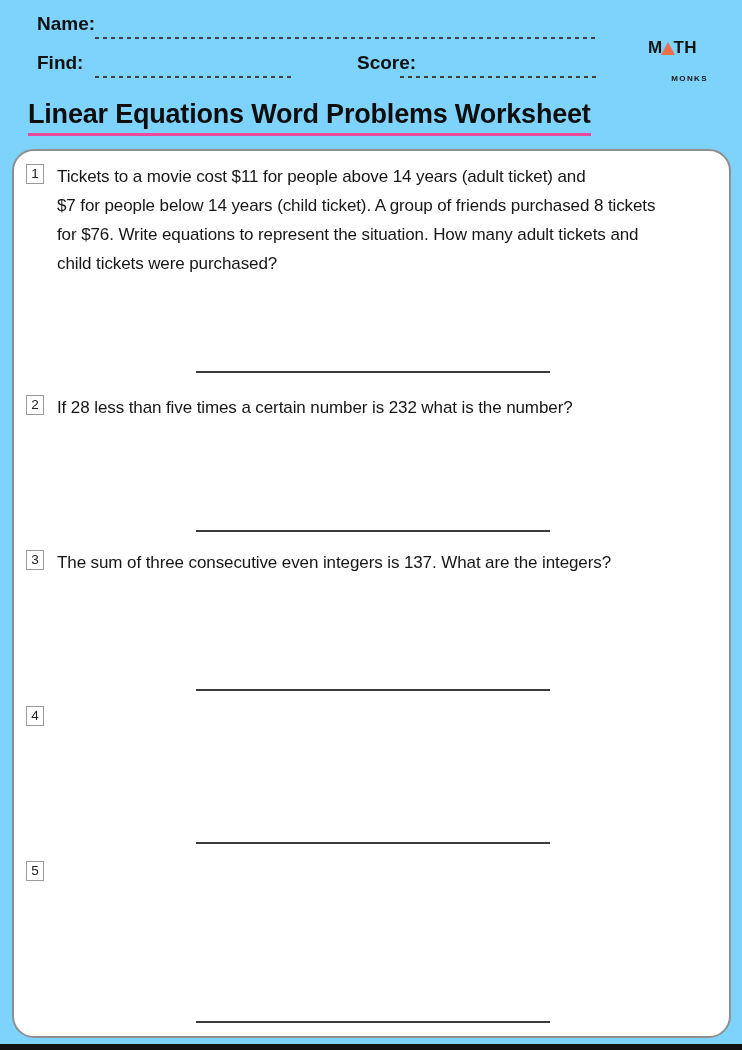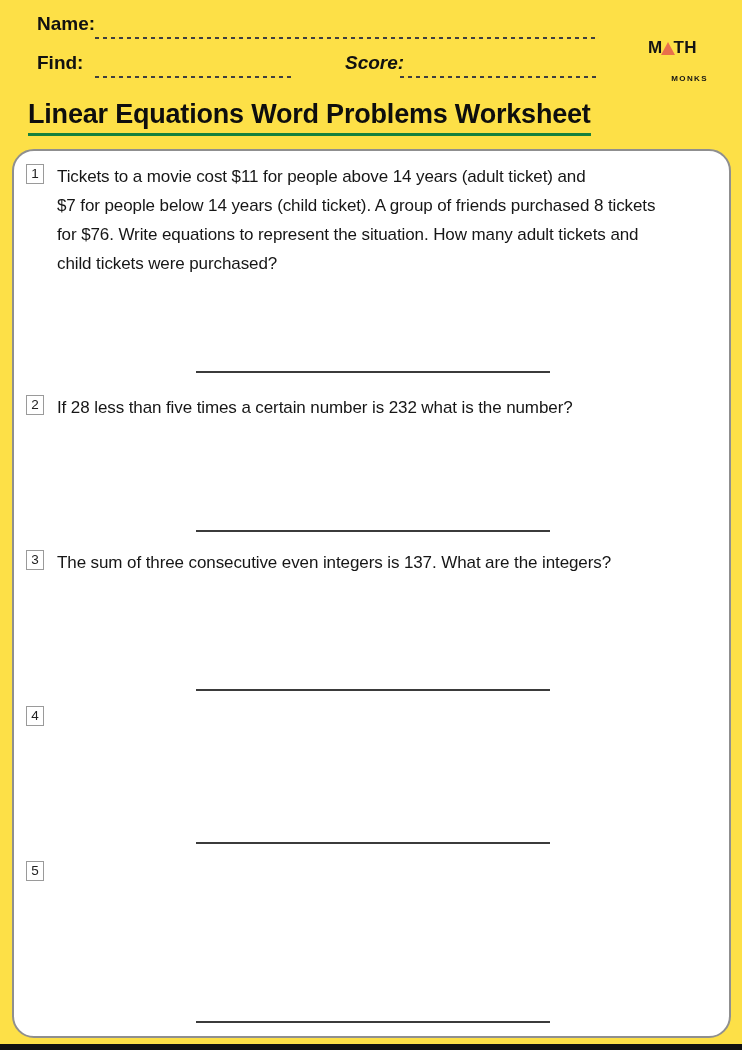--- a/index.html
+++ b/index.html
@@ -5,35 +5,35 @@
   html, body {
     margin: 0;
     padding: 0;
     background: #ffffff;
     font-family: "Liberation Sans", "DejaVu Sans", sans-serif;
   }
   .sheet {
     position: relative;
     width: 742px;
     height: 1050px;
-    background: #fde047;
+    background: #7dd3fc;
     overflow: hidden;
     color: #1a1a1a;
   }
 
   
   .field-label {
     position: absolute;
     font-size: 19px;
     font-weight: 600;
     color: #111;
   }
   .lbl-name  { left: 37px;  top: 13px; }
   .lbl-date  { left: 37px;  top: 52px; }
-  .lbl-score { left: 345px; top: 52px; font-style: italic; }
+  .lbl-score { left: 357px; top: 52px; }
 
   .dashline {
     position: absolute;
     height: 2px;
     background: repeating-linear-gradient(90deg, #3f3f3f 0 4.5px, transparent 4.5px 8px);
   }
   .dash-name  { left: 95px;  top: 37px; width: 503px; }
   .dash-date  { left: 95px;  top: 76px; width: 196px; }
   .dash-score { left: 400px; top: 76px; width: 198px; }
 
@@ -72,21 +72,21 @@
 
   
   .page-title {
     position: absolute;
     left: 28px;
     top: 99px;
     font-size: 27px;
     font-weight: 700;
     color: #0e0e0e;
     letter-spacing: -0.2px;
-    border-bottom: 3px solid #15803d;
+    border-bottom: 3px solid #ec4899;
     padding-bottom: 3px;
   }
 
   
   .problems-box {
     position: absolute;
     left: 12px;
     top: 149px;
     width: 715px;
     height: 885px;

